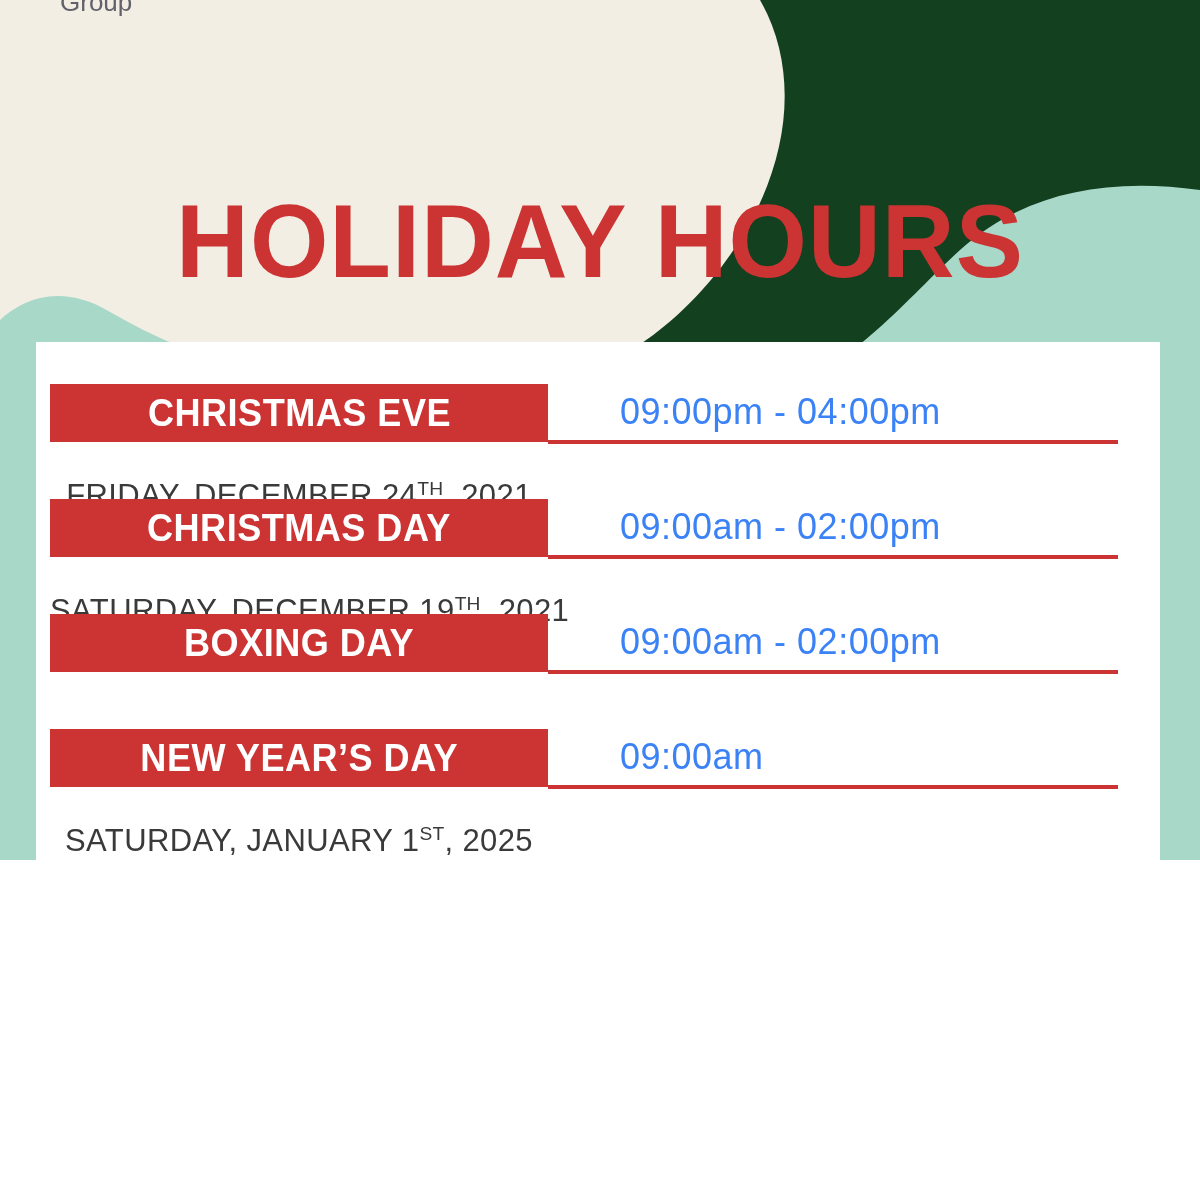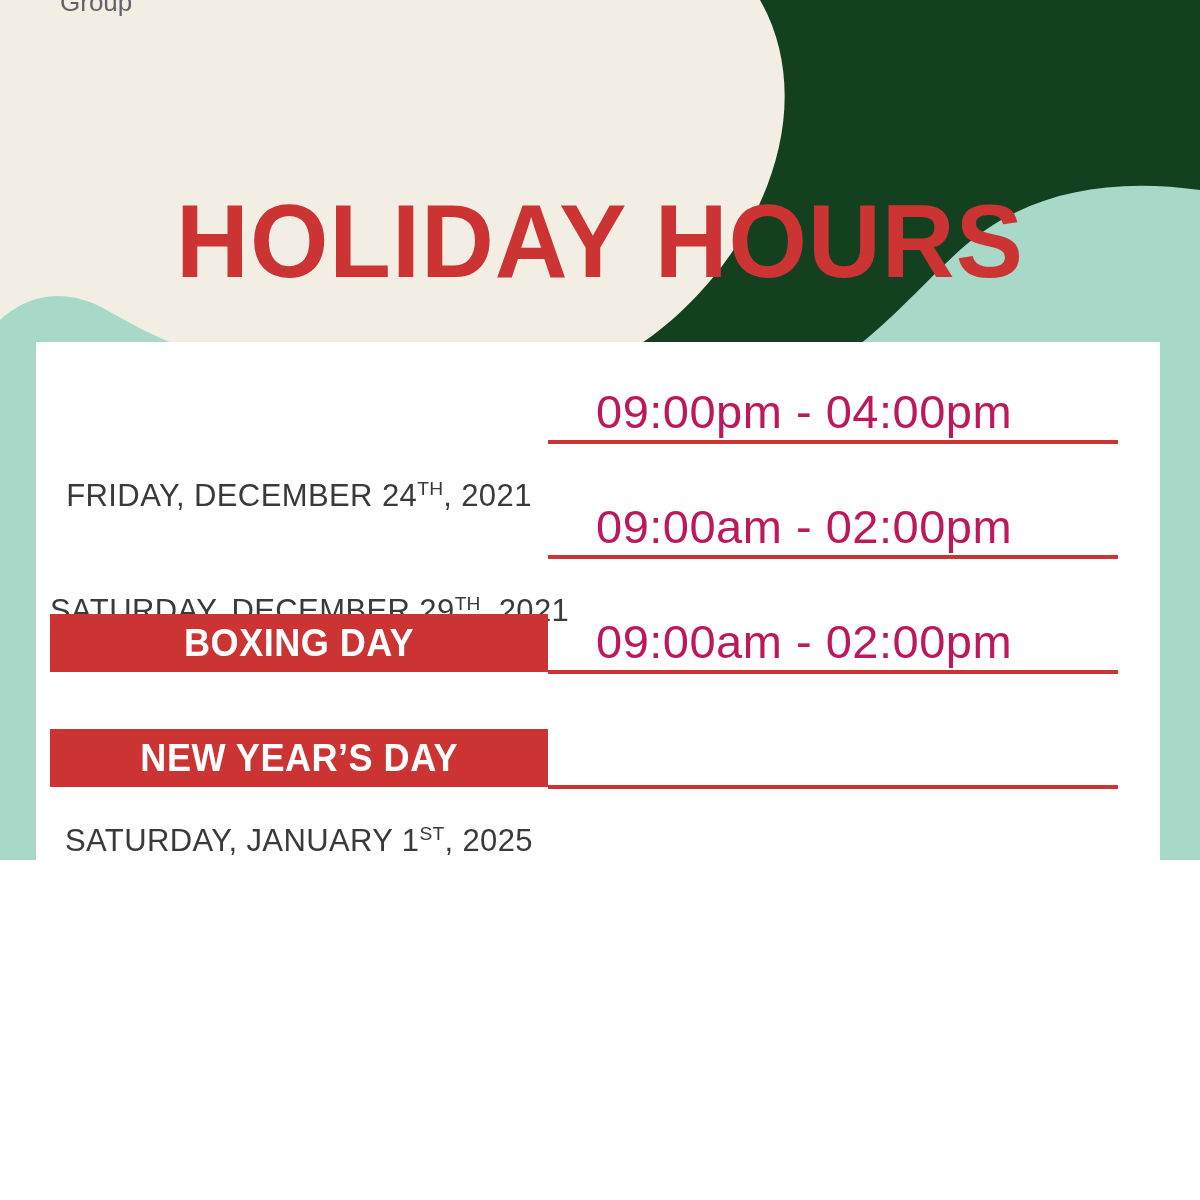--- a/index.html
+++ b/index.html
@@ -84,28 +84,28 @@
     line-height: 40px;
     letter-spacing: 0.5px;
     color: #ffffff;
     white-space: nowrap;
     transform: scaleX(0.95);
   }
 
   
   .hours {
     position: absolute;
-    left: 560px;
+    left: 584px;
     top: -4px;
     width: 520px;
     font-family: "Liberation Sans", sans-serif;
     font-weight: normal;
-    font-size: 47px;
+    font-size: 36px;
     line-height: 64px;
-    color: #be185d;
+    color: #3b82f6;
     letter-spacing: 0.5px;
     white-space: nowrap;
   }
 
   
   .rule {
     position: absolute;
     left: 512px;
     top: 56px;
     width: 570px;
@@ -184,43 +184,50 @@
 
   <div class="top-artifact">Group</div>
 
   <div class="title">HOLIDAY HOURS</div>
 
   <div class="card">
     <div class="rows">
 
       <div class="row first">
         <div class="rule"></div>
+        <div class="banner">
+          <span class="banner-label">CHRISTMAS EVE</span>
+        </div>
         <div class="hours">09:00pm - 04:00pm</div>
         <div class="date"><span>FRIDAY, DECEMBER 24</span><sup>TH</sup><span>, 2021</span></div>
       </div>
 
       <div class="row">
         <div class="rule"></div>
+        <div class="banner">
+          <span class="banner-label">CHRISTMAS DAY</span>
+        </div>
         <div class="hours">09:00am - 02:00pm</div>
-        <div class="date"><span>SATURDAY, DECEMBER 29</span><sup>TH</sup><span>, 2021</span></div>
+        <div class="date"><span>SATURDAY, DECEMBER 19</span><sup>TH</sup><span>, 2021</span></div>
       </div>
 
       <div class="row">
         <div class="rule"></div>
         <div class="banner">
           <span class="banner-label">BOXING DAY</span>
         </div>
         <div class="hours">09:00am - 02:00pm</div>
       </div>
 
 
       <div class="row">
         <div class="rule"></div>
         <div class="banner">
           <span class="banner-label">NEW YEAR’S DAY</span>
         </div>
+        <div class="hours">09:00am</div>
         <div class="date"><span>SATURDAY, JANUARY 1</span><sup>ST</sup><span>, 2025</span></div>
       </div>
 
     </div>
   </div>
 
 </div>
 
 </body></html>

